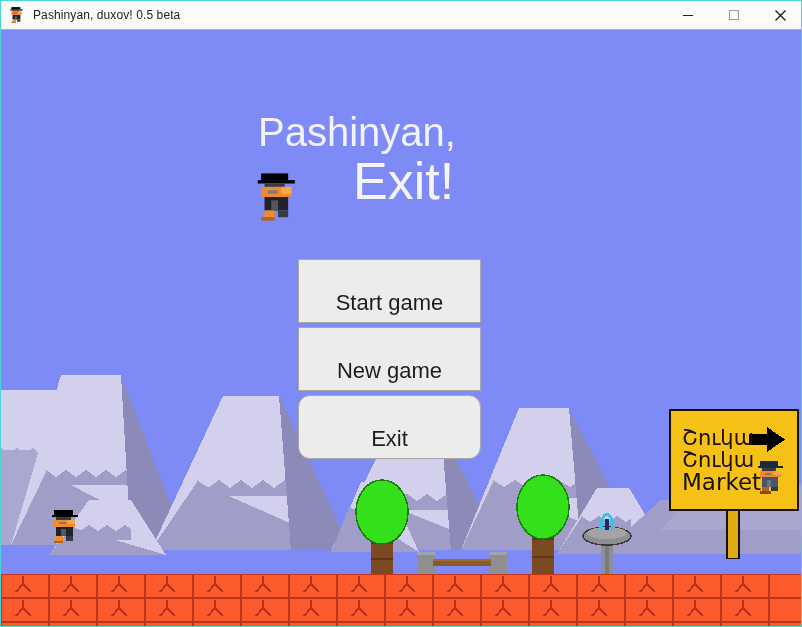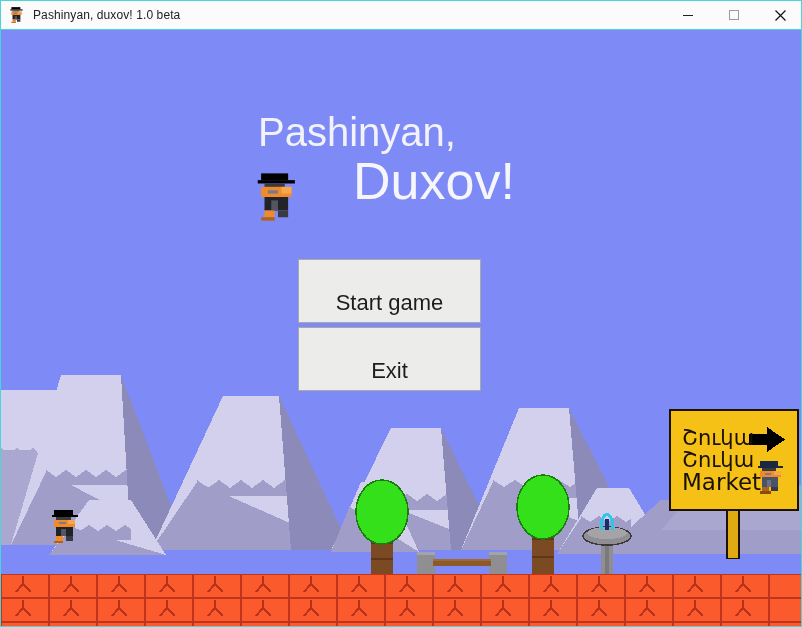--- a/index.html
+++ b/index.html
@@ -128,21 +128,21 @@
     background: #ececeb;
     font-family: "Liberation Sans", sans-serif;
     font-size: 22px;
     color: #1d1d1d;
     text-align: center;
     line-height: 62px;
     padding: 12px;
     cursor: pointer;
     outline: none;
   }
-  .menu-btn:last-child { margin-bottom: 0; }
+  .menu-btn:last-child { margin-bottom: 0; border-radius: 12px; }
   
   #sign {
     position: absolute;
     left: 668px;
     top: 379px;
     width: 140px;
     height: 150px;
     pointer-events: none;
   }
   #sign-svg {
@@ -178,21 +178,21 @@
       <rect x="4" y="4" width="6" height="1" fill="#3a3a3a"></rect>
       <rect x="3" y="5" width="9" height="3" fill="#f08a2a"></rect>
       <rect x="9" y="5" width="3" height="2" fill="#f5a74d"></rect>
       <rect x="5" y="6" width="3" height="1" fill="#7b7b86"></rect>
       <rect x="4" y="8" width="7" height="4" fill="#222229"></rect>
       <rect x="6" y="9" width="2" height="3" fill="#55555f"></rect>
       <rect x="4" y="12" width="3" height="2" fill="#f08a2a"></rect>
       <rect x="8" y="12" width="3" height="2" fill="#3a3a42"></rect>
       <rect x="3" y="14" width="4" height="1" fill="#b3621b"></rect>
     </svg>
-    <div id="title-text">Pashinyan, duxov! 1.0 beta</div>
+    <div id="title-text">Pashinyan, duxov! 0.5 beta</div>
 
     <div id="winbuttons">
       <div class="winbtn">
         <svg width="12" height="12" viewBox="0 0 12 12">
           <rect x="1" y="6" width="10" height="1" fill="#222"></rect>
         </svg>
       </div>
       <div class="winbtn">
         <svg width="12" height="12" viewBox="0 0 12 12">
           <rect x="1.5" y="1.5" width="9" height="9" fill="none" stroke="#9b9b9b" stroke-width="1"></rect>
@@ -391,38 +391,39 @@
         <rect x="4" y="8" width="7" height="4" fill="#222229"></rect>
         <rect x="6" y="9" width="2" height="3" fill="#55555f"></rect>
         <rect x="4" y="12" width="3" height="2" fill="#f08a2a"></rect>
         <rect x="8" y="12" width="3" height="2" fill="#3a3a42"></rect>
         <rect x="3" y="14" width="4" height="1" fill="#b3621b"></rect>
       </g>
     </svg>
 
     <div id="game-title-wrap">
       <div id="title-line1">Pashinyan,</div>
-      <div id="title-line2">Duxov!</div>
+      <div id="title-line2">Exit!</div>
       <svg id="title-sprite" viewBox="0 0 16 16">
         <rect x="3" y="1" width="8" height="2" fill="#000000"></rect>
         <rect x="2" y="3" width="11" height="1" fill="#000000"></rect>
         <rect x="4" y="4" width="6" height="1" fill="#3a3a3a"></rect>
         <rect x="3" y="5" width="9" height="3" fill="#f08a2a"></rect>
         <rect x="9" y="5" width="3" height="2" fill="#f5a74d"></rect>
         <rect x="5" y="6" width="3" height="1" fill="#7b7b86"></rect>
         <rect x="4" y="8" width="7" height="4" fill="#222229"></rect>
         <rect x="6" y="9" width="2" height="3" fill="#55555f"></rect>
         <rect x="4" y="12" width="3" height="2" fill="#f08a2a"></rect>
         <rect x="8" y="12" width="3" height="2" fill="#3a3a42"></rect>
         <rect x="3" y="14" width="4" height="1" fill="#b3621b"></rect>
       </svg>
     </div>
 
     <div id="menu">
       <button class="menu-btn">Start game</button>
+      <button class="menu-btn">New game</button>
       <button class="menu-btn">Exit</button>
     </div>
 
     <div id="sign">
       <svg id="sign-svg" viewBox="0 0 130 150">
 
         <rect x="58" y="96" width="12" height="54" fill="#e0aa12" stroke="#1a1208" stroke-width="2"></rect>
 
         <rect x="1" y="1" width="128" height="100" fill="#f5c117" stroke="#1a1208" stroke-width="2.5"></rect>
 

